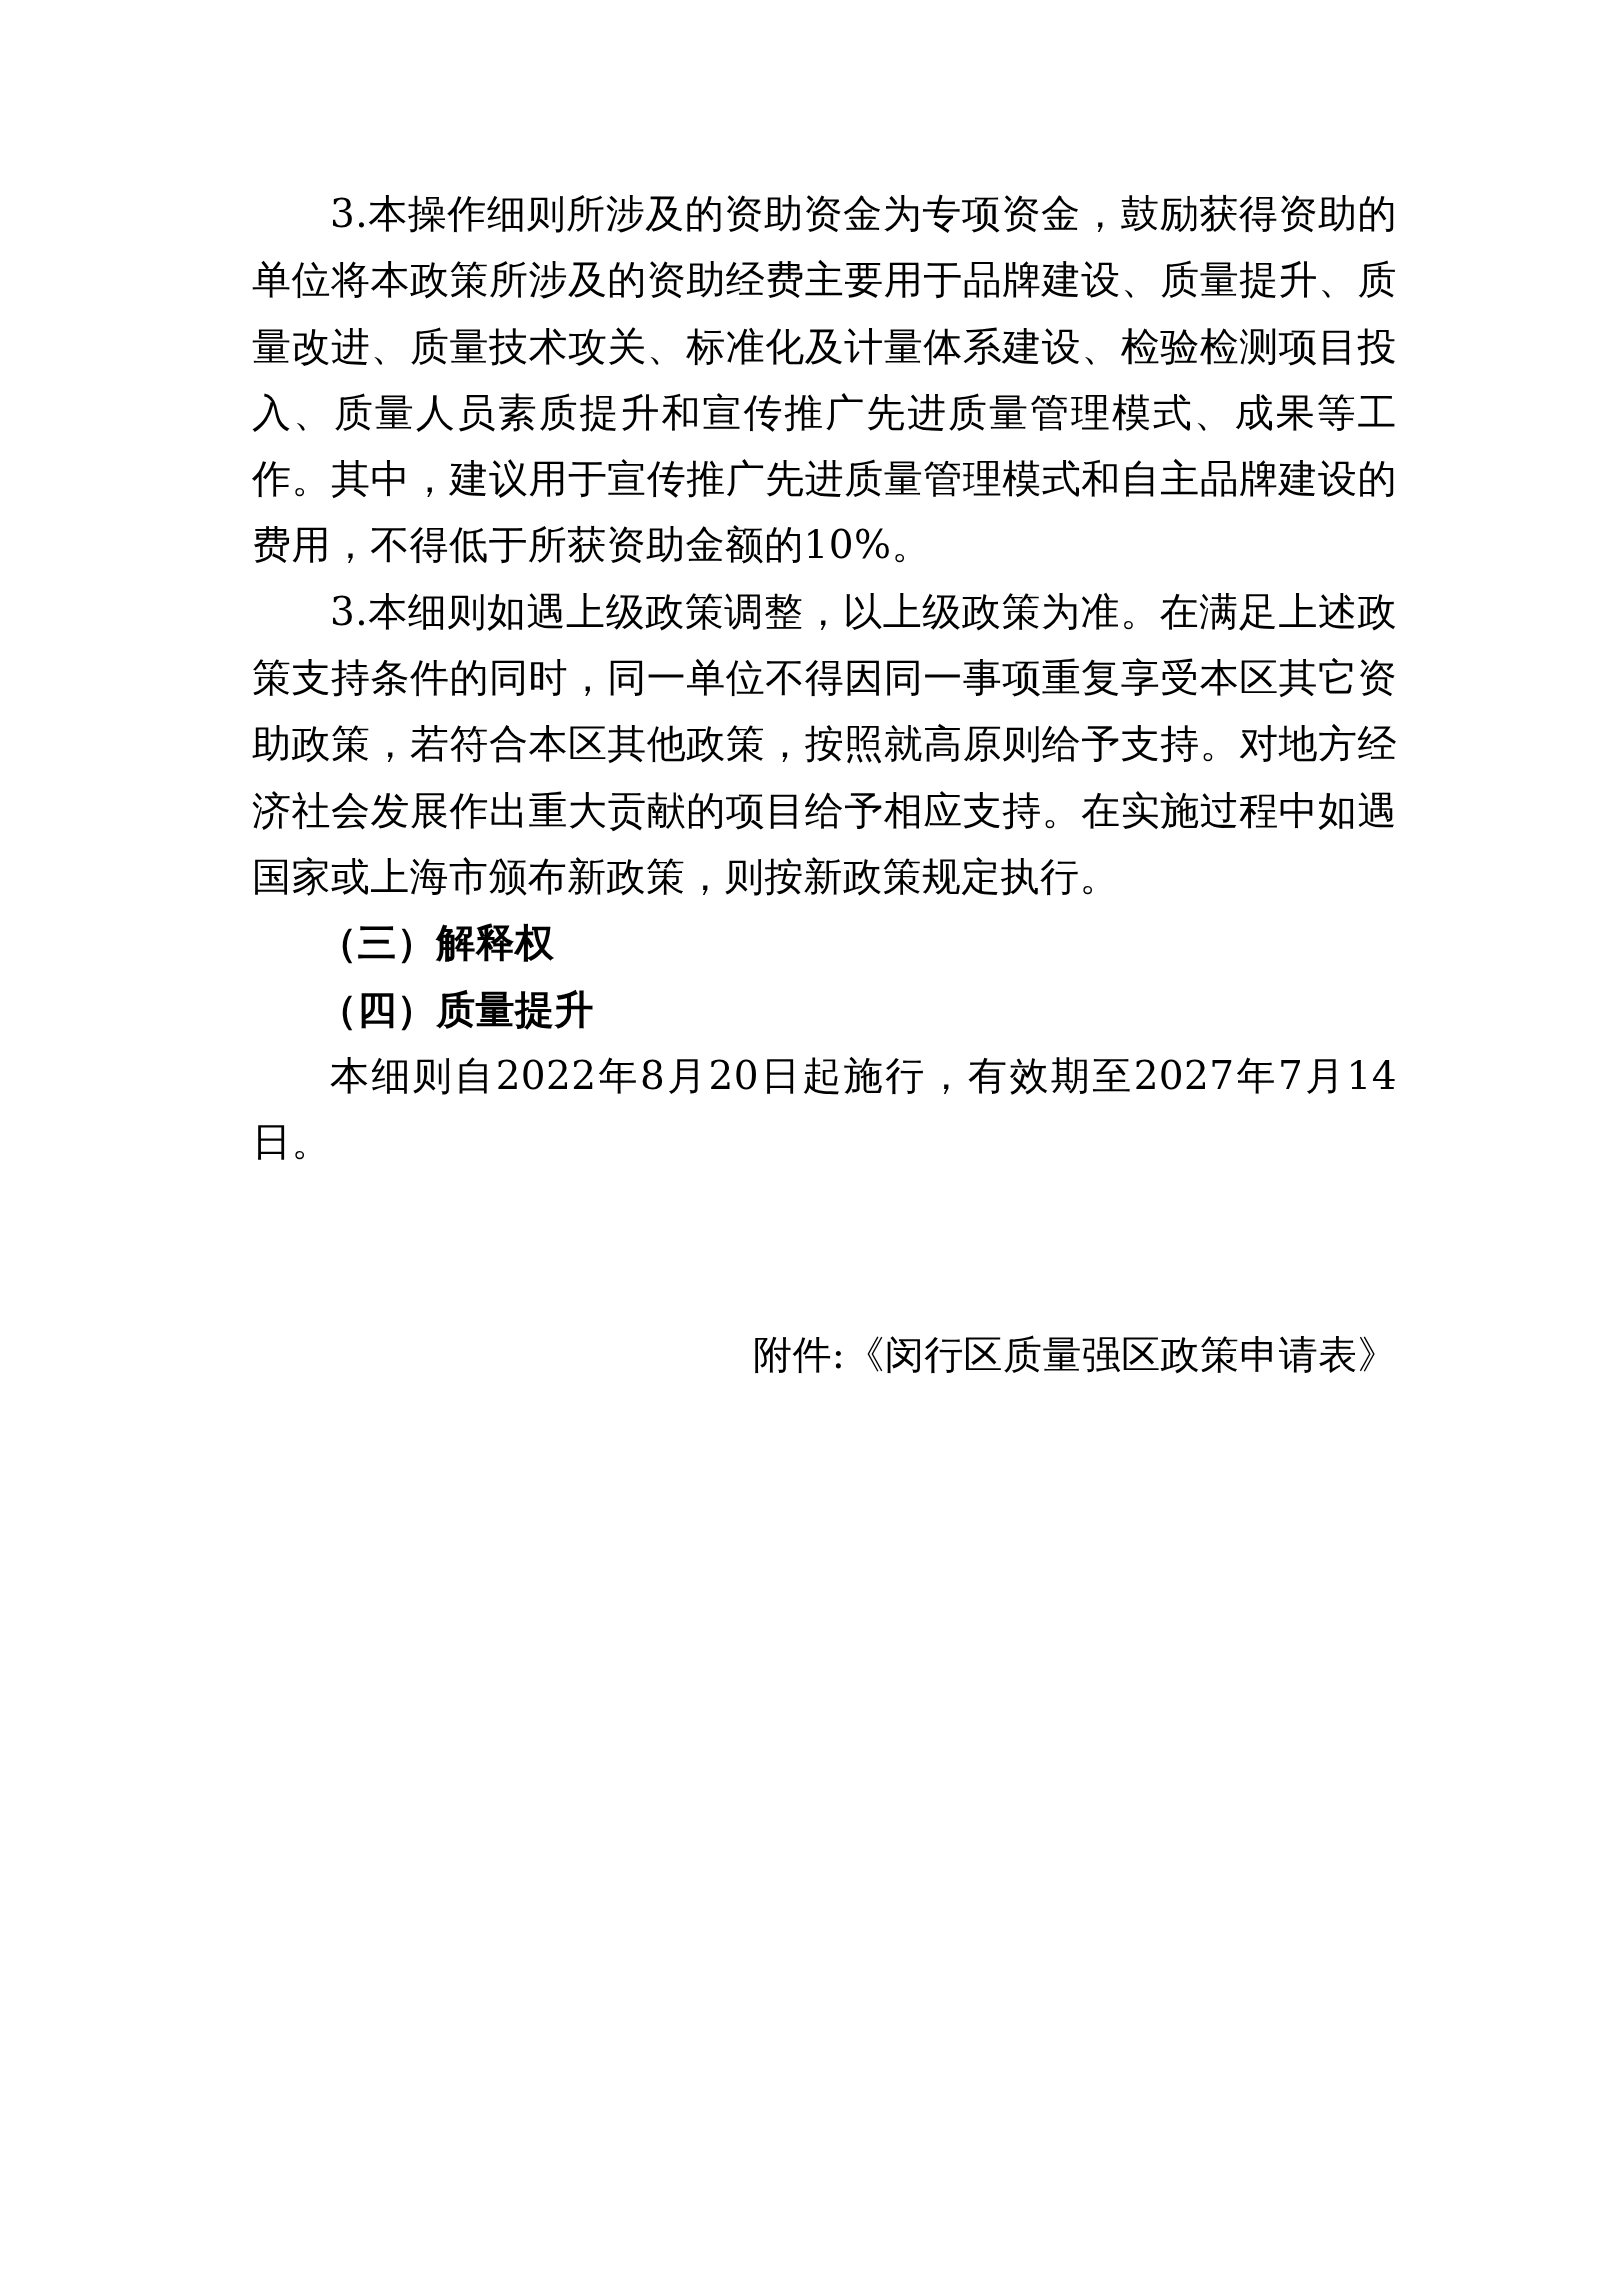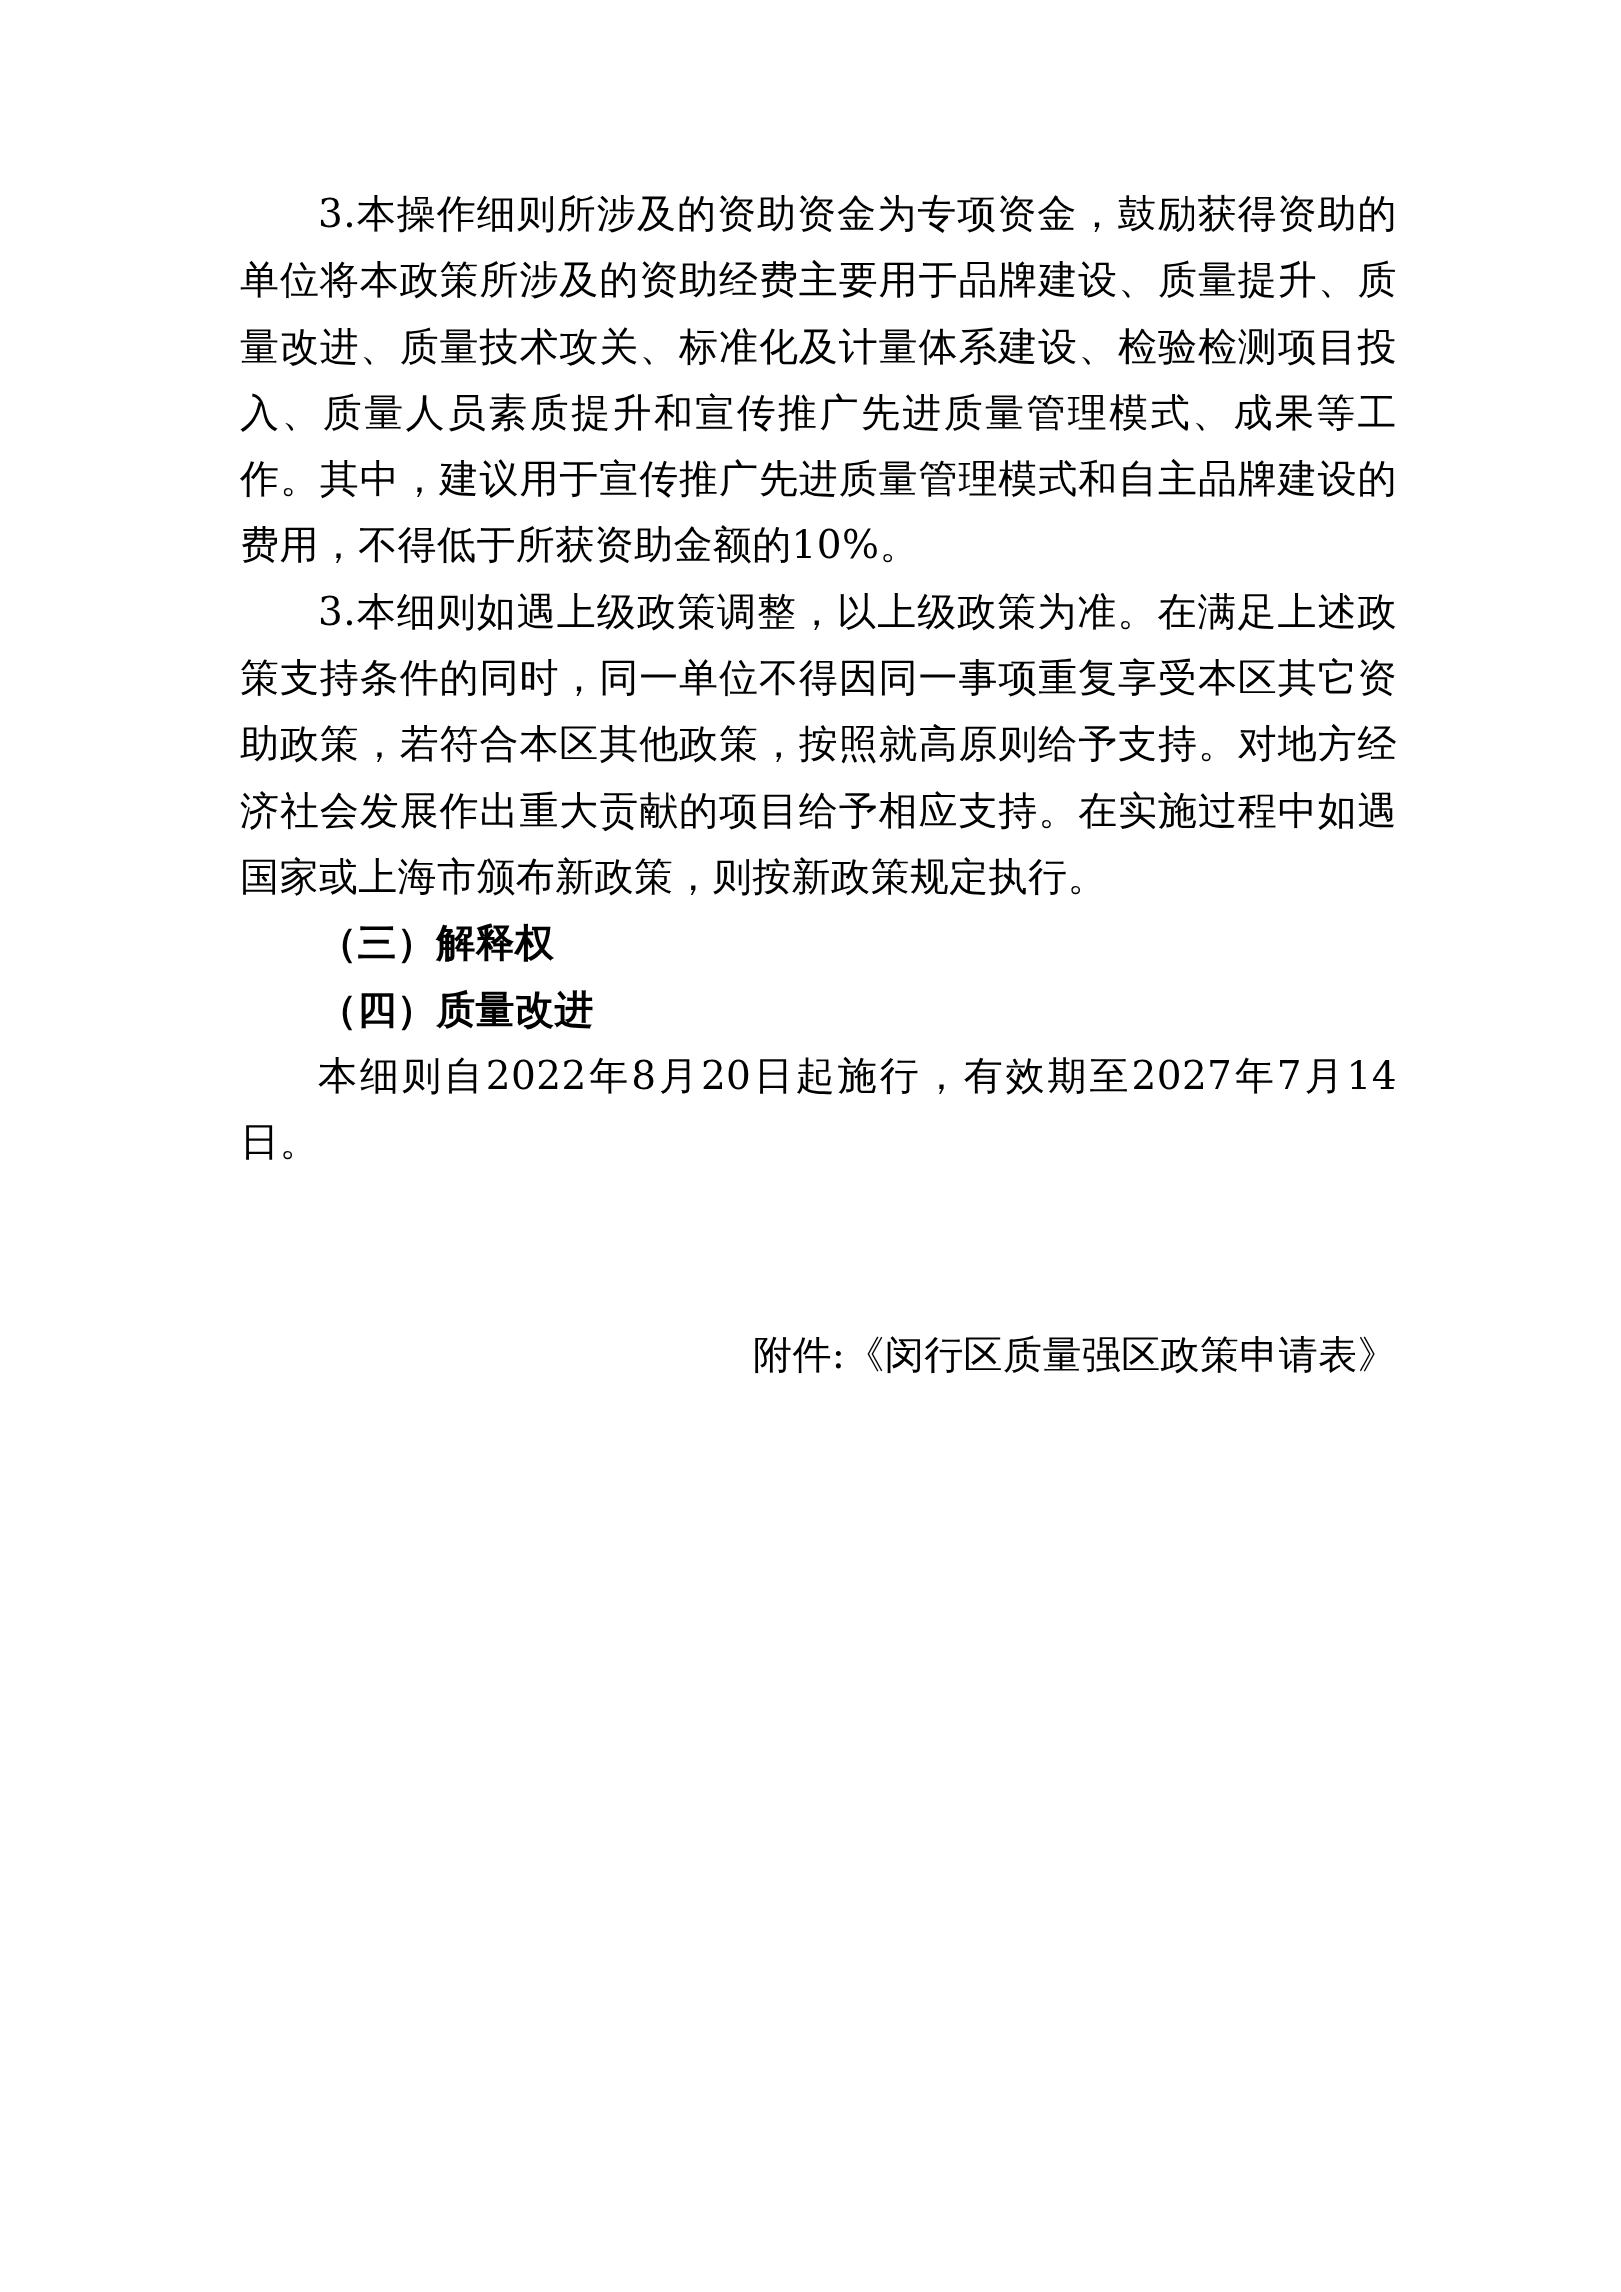--- a/index.html
+++ b/index.html
@@ -25,21 +25,21 @@
     padding: 181px 221px 118px 240px;
   }
   .doc-body {
     width: 1157px;
   }
   .para {
     font-size: 39px;
     line-height: 1.70;
     text-align: justify;
     text-justify: inter-ideograph;
-    margin: 0 0 0 0;
+    margin: 0 0 0 12px;
     letter-spacing: 0.4px;
   }
   .indent {
     text-indent: 78px;
   }
   .heading {
     font-size: 39px;
     line-height: 1.70;
     font-weight: bold;
     text-indent: 78px;
@@ -65,21 +65,21 @@
 <div class="page">
   <div class="doc-body">
 
     <p class="para indent">3.本操作细则所涉及的资助资金为专项资金，鼓励获得资助的单位将本政策所涉及的资助经费主要用于品牌建设、质量提升、质量改进、质量技术攻关、标准化及计量体系建设、检验检测项目投入、质量人员素质提升和宣传推广先进质量管理模式、成果等工作。其中，建议用于宣传推广先进质量管理模式和自主品牌建设的费用，不得低于所获资助金额的10%。</p>
 
     <p class="para indent">3.本细则如遇上级政策调整，以上级政策为准。在满足上述政策支持条件的同时，同一单位不得因同一事项重复享受本区其它资助政策，若符合本区其他政策，按照就高原则给予支持。对地方经济社会发展作出重大贡献的项目给予相应支持。在实施过程中如遇国家或上海市颁布新政策，则按新政策规定执行。</p>
 
     <p class="heading">（三）解释权</p>
 
 
-    <p class="heading">（四）质量改进</p>
+    <p class="heading">（四）质量提升</p>
 
     <p class="para indent">本细则自2022年8月20日起施行，有效期至2027年7月14日。</p>
 
     <div class="spacer-lg"></div>
 
     <p class="attach">附件:《闵行区质量强区政策申请表》</p>
 
   </div>
 </div>
 

